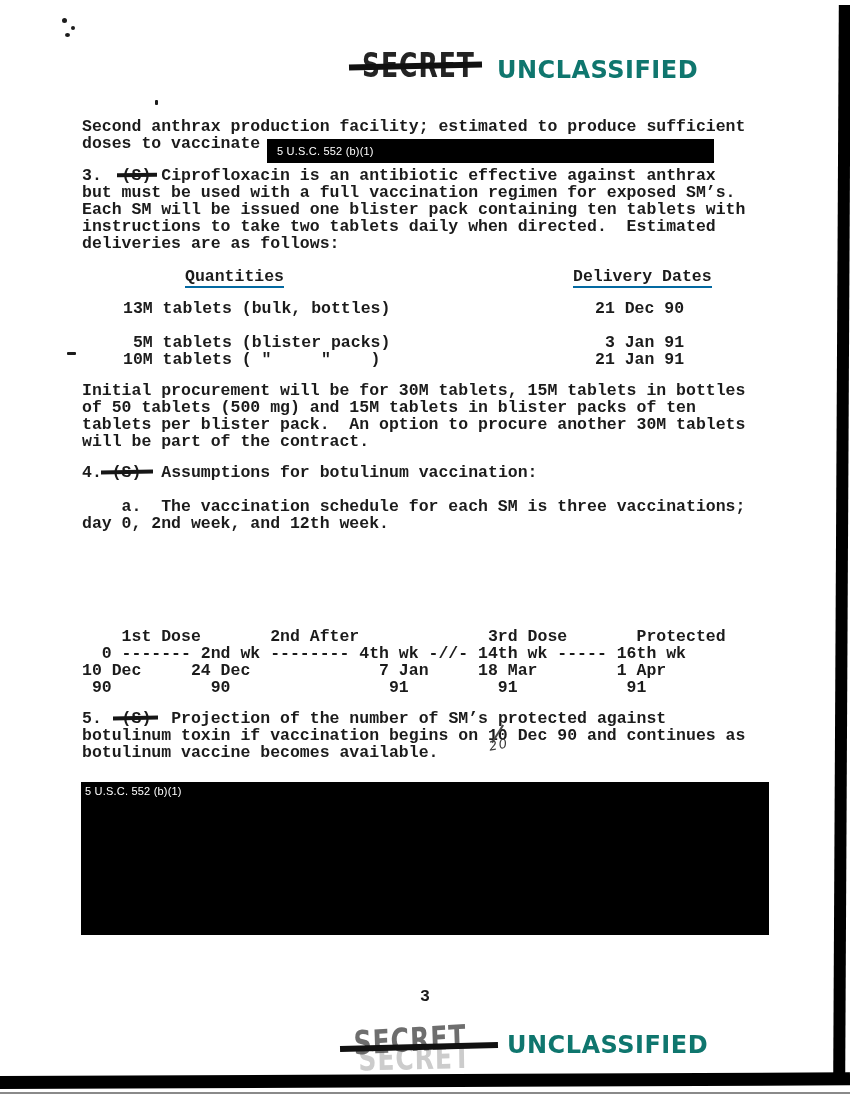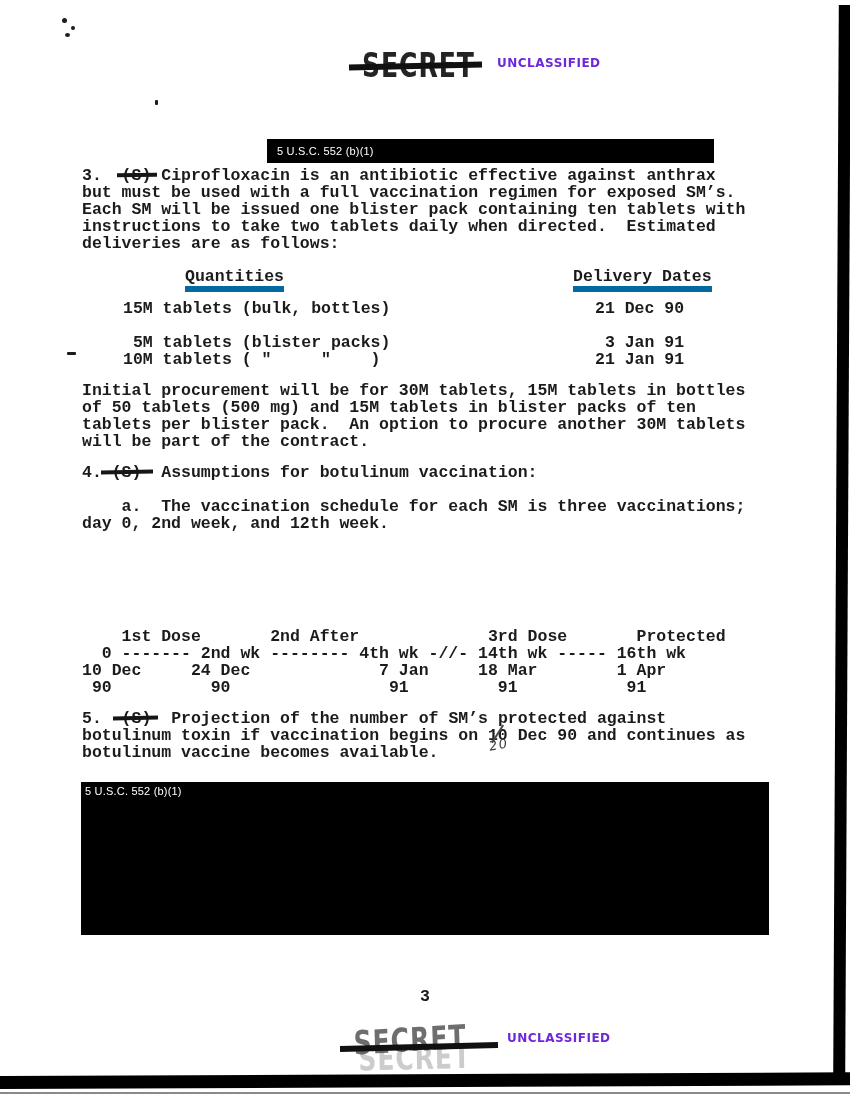--- a/index.html
+++ b/index.html
@@ -12,35 +12,35 @@
     position:absolute; white-space:pre; color:#1b1b1b;
     font:700 16.5px/17px "Liberation Mono", monospace;
     letter-spacing:0;
   }
   .stamp { position:absolute; font-family:"DejaVu Sans", sans-serif; font-weight:700; }
   .secret-stamp {
     font-size:27px; letter-spacing:1px; color:#242424;
     transform:scale(0.93,1.22); transform-origin:left top;
   }
   .unclassified {
-    font-size:12px; letter-spacing:0.5px; color:#6d28d9;
+    font-size:24px; letter-spacing:0.5px; color:#0f766e;
   }
   .strike-bar { position:absolute; background:#111; }
   .redaction { position:absolute; background:#000; color:#fff; }
   .red-label {
     font:400 11px/13px "Liberation Sans", sans-serif; color:#fff; letter-spacing:0.2px;
   }
   .mk { position:relative; }
   .mk-line {
     position:absolute; top:7px; height:3.5px; background:#161616; transform:rotate(-1deg);
   }
   .mk-line.m3 { left:-5px; right:-5px; }
   .mk-line.m4 { left:-11px; right:-11px; height:4px; }
   .mk-line.m5 { left:-9px; right:-6px; }
-  .uhdr { border-bottom:6px solid #0369a1; padding-bottom:1px; }
+  .uhdr { border-bottom:2px solid #0369a1; padding-bottom:1px; }
   .tcell { position:absolute; white-space:pre; }
   .hw-wrap { position:relative; }
   .hw-slash {
     position:absolute; left:-1px; top:7px; width:21px; height:1.7px;
     background:#4a4a4a; transform:rotate(-58deg);
   }
   .hw-20 {
     position:absolute; left:1px; top:12px; white-space:nowrap;
     font:italic 400 13px/14px "DejaVu Sans", sans-serif;
     color:#3c3c3c; letter-spacing:1.5px; transform:rotate(-10deg);
@@ -57,36 +57,38 @@
   <div class="speck" style="left:62px; top:18px; width:5px; height:5px;"></div>
   <div class="speck" style="left:71px; top:26px; width:4px; height:4px;"></div>
   <div class="speck" style="left:65px; top:33px; width:5px; height:4px;"></div>
   <div class="speck" style="left:155px; top:100px; width:3px; height:5px; border-radius:1px;"></div>
   <div class="speck" style="left:67px; top:352px; width:9px; height:2.5px; border-radius:1px;"></div>
 
   <div class="stamp secret-stamp" style="left:362px; top:46px;">SECRET</div>
   <div class="strike-bar" style="left:349px; top:63px; width:133px; height:6px; transform:rotate(-1.2deg);"></div>
   <div class="stamp unclassified" style="left:497px; top:56px;">UNCLASSIFIED</div>
 
+  <div class="mono" style="left:82px; top:118px;">Second anthrax production facility; estimated to produce sufficient
+doses to vaccinate</div>
 
   <div class="redaction" style="left:267px; top:139px; width:447px; height:24px; display:flex; align-items:center;">
     <span class="red-label" style="padding-left:10px;">5 U.S.C. 552 (b)(1)</span>
   </div>
 
   <div class="mono" style="left:82px; top:167px;"><span>3.  </span><span class="mk"><span>(S)</span><span class="mk-line m3"></span></span><span> Ciprofloxacin is an antibiotic effective against anthrax
 but must be used with a full vaccination regimen for exposed SM’s.
 Each SM will be issued one blister pack containing ten tablets with
 instructions to take two tablets daily when directed.  Estimated
 deliveries are as follows:</span></div>
 
   <div style="position:absolute; left:82px; top:0; width:690px;">
     <div class="mono tcell uhdr" style="left:103px; top:268px;">Quantities</div>
     <div class="mono tcell uhdr" style="left:491px; top:268px;">Delivery Dates</div>
 
-    <div class="mono tcell" style="left:41px; top:300px;">15M tablets (bulk, bottles)</div>
+    <div class="mono tcell" style="left:41px; top:300px;">13M tablets (bulk, bottles)</div>
     <div class="mono tcell" style="left:513px; top:300px;">21 Dec 90</div>
 
     <div class="mono tcell" style="left:41px; top:334px;"> 5M tablets (blister packs)</div>
     <div class="mono tcell" style="left:513px; top:334px;"> 3 Jan 91</div>
 
     <div class="mono tcell" style="left:41px; top:351px;">10M tablets ( "     "    )</div>
     <div class="mono tcell" style="left:513px; top:351px;text-align:right;">21 Jan 91</div>
   </div>
 
   <div class="mono" style="left:82px; top:382px;">Initial procurement will be for 30M tablets, 15M tablets in bottles

